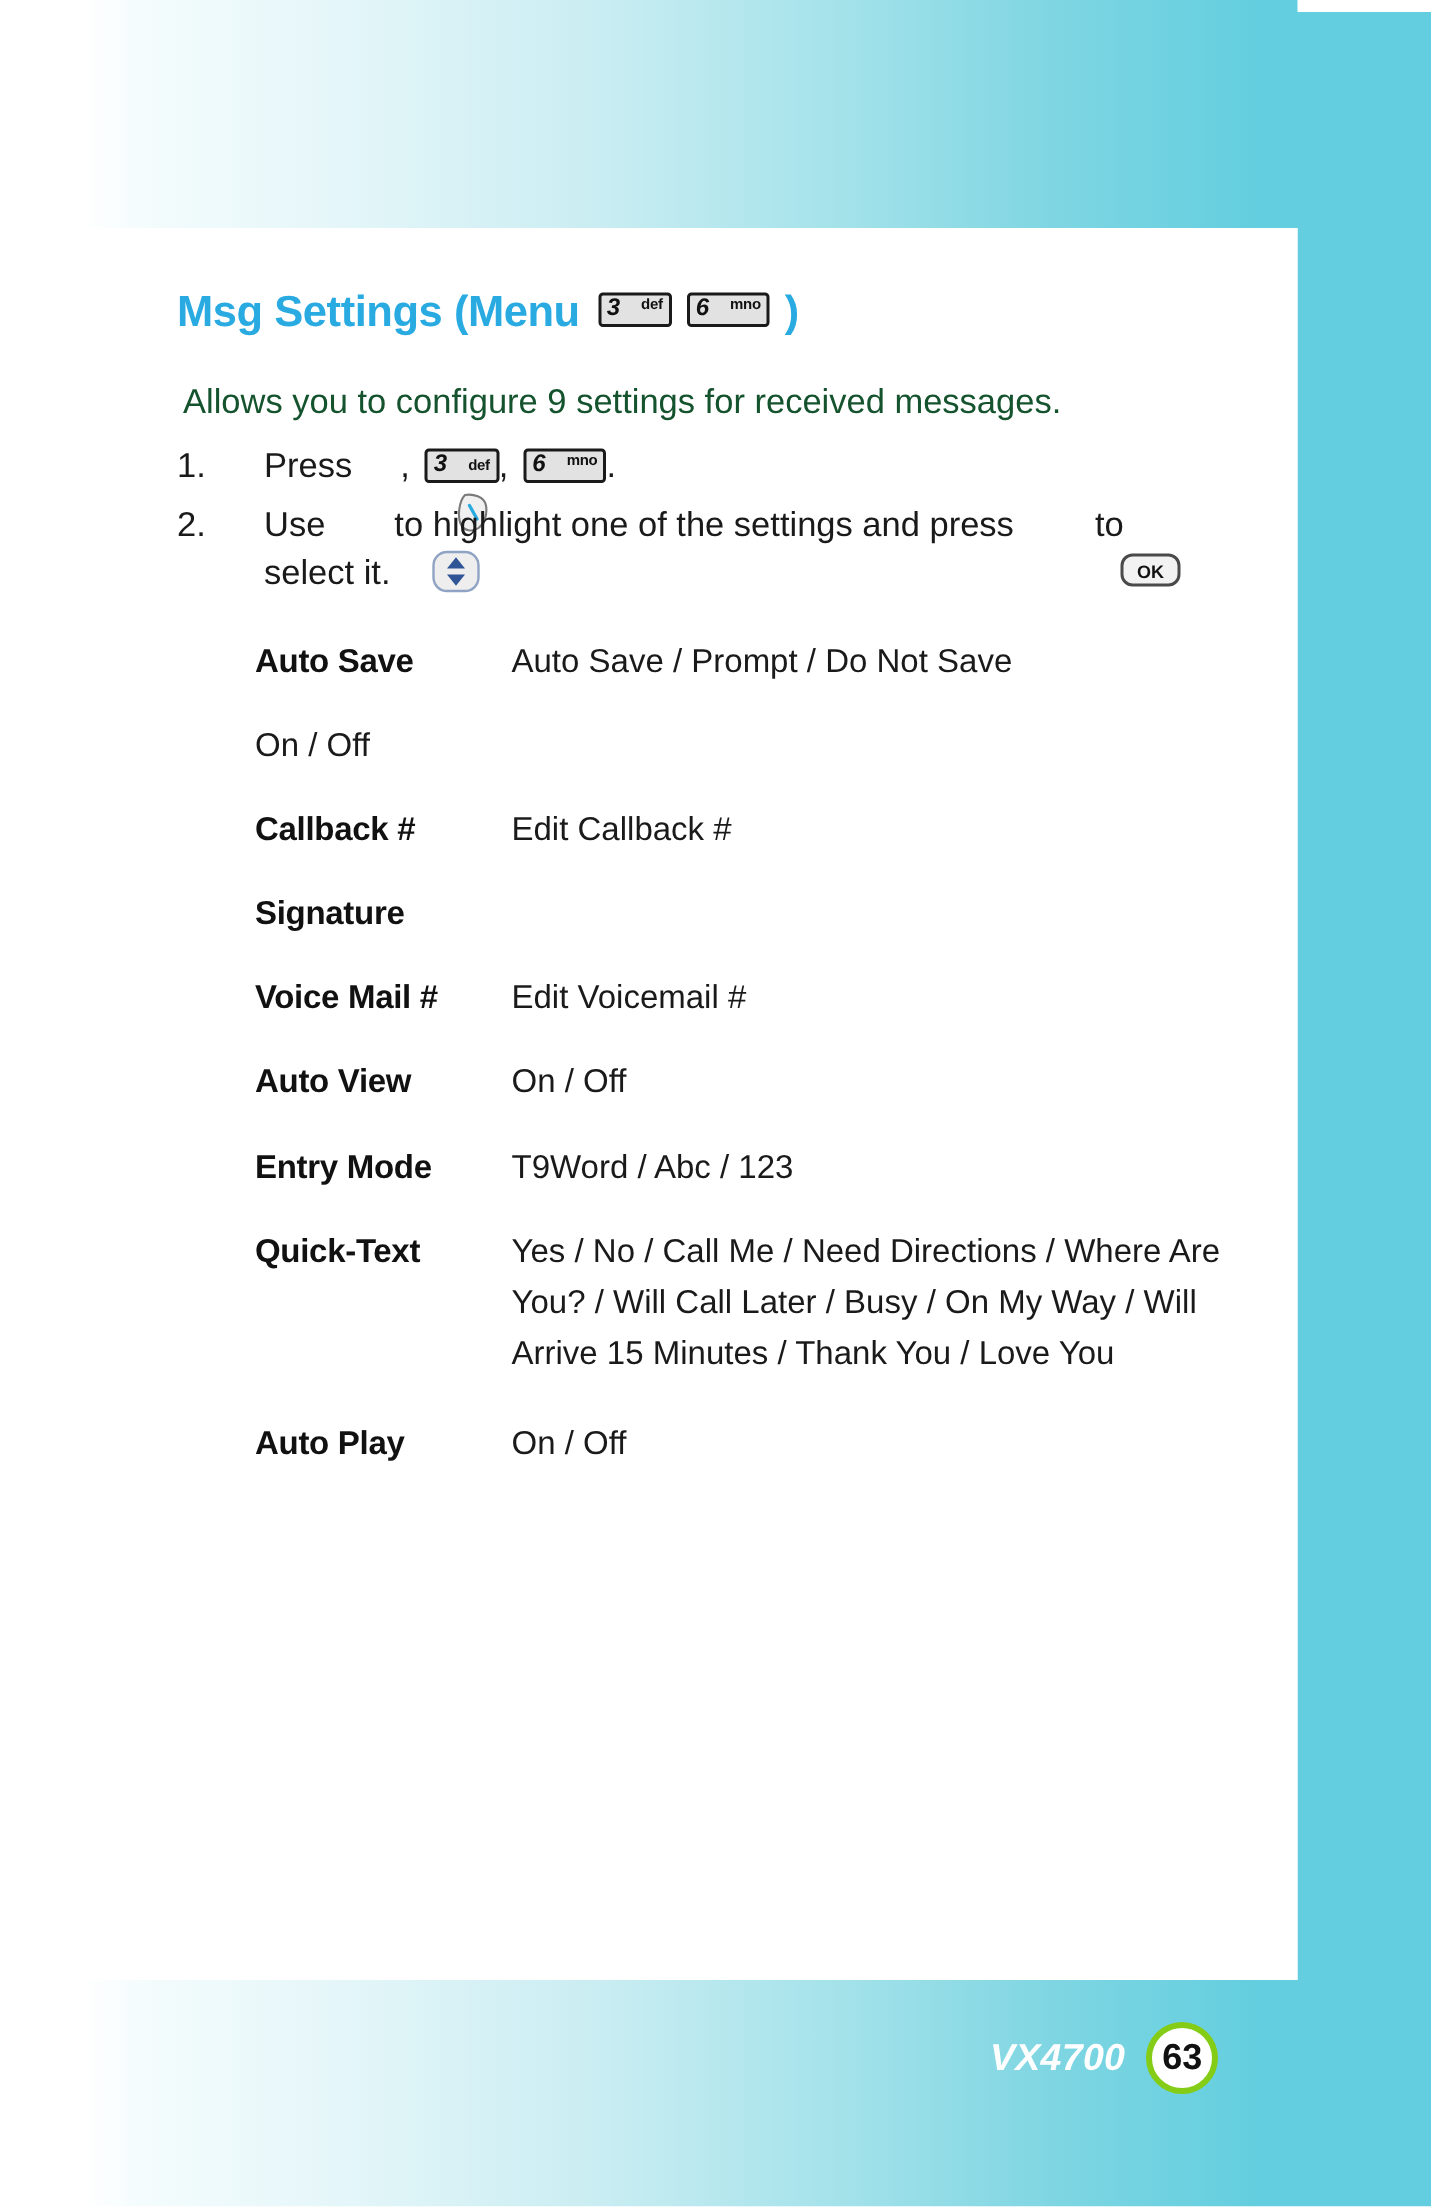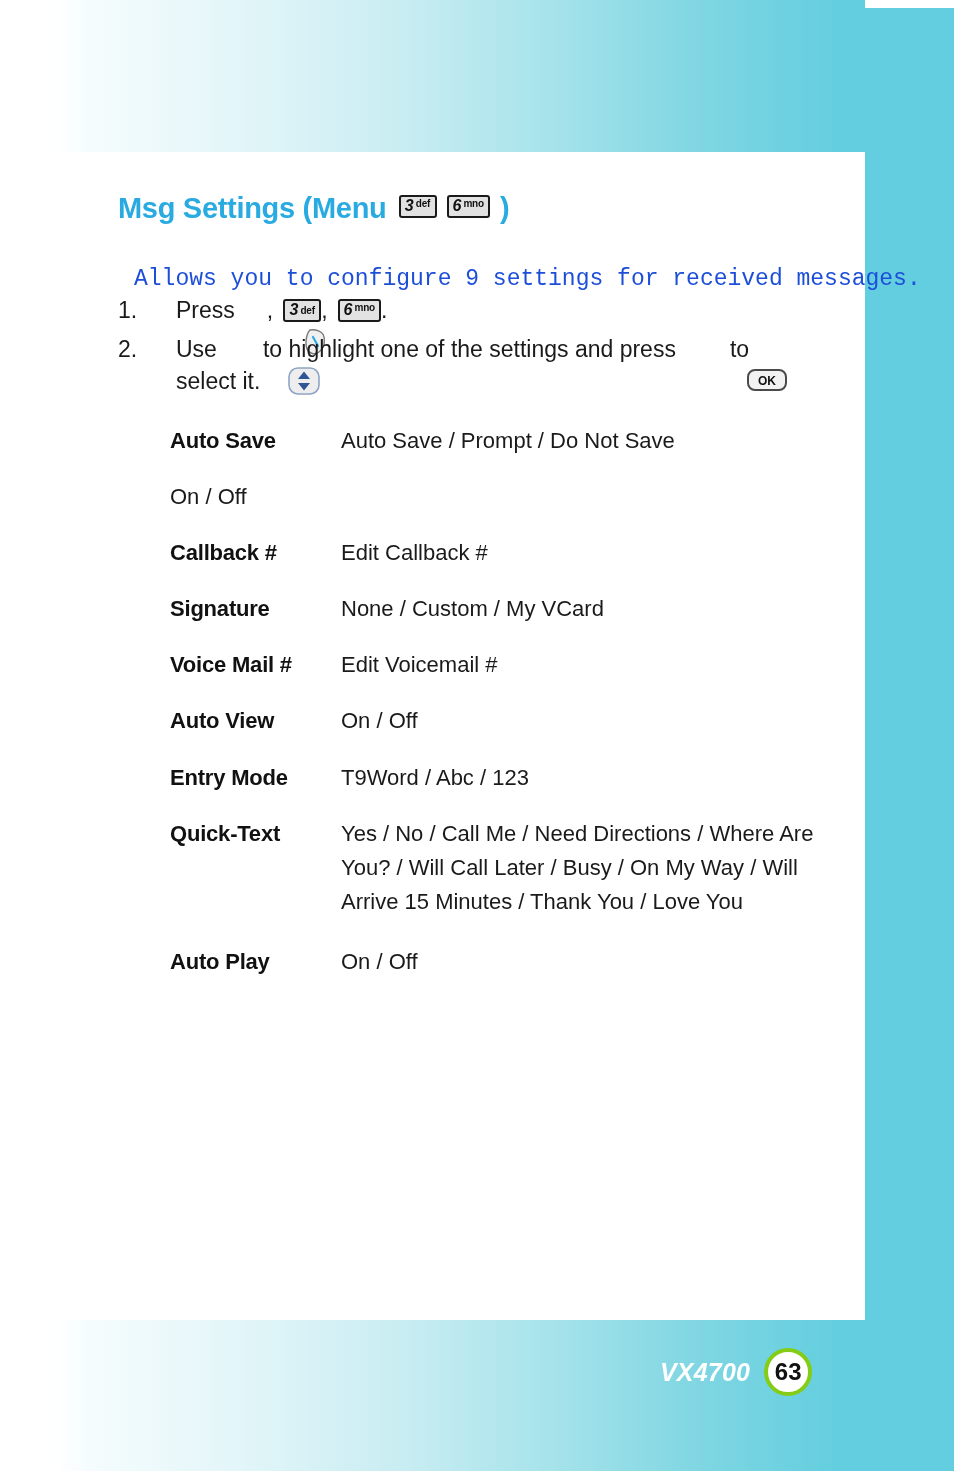--- a/index.html
+++ b/index.html
@@ -109,44 +109,43 @@
   }
   .keycap .kc-num {
     font-style: italic;
     font-weight: bold;
     font-size: 16px;
     letter-spacing: 0;
   }
   .keycap .kc-letters {
     font-size: 10px;
     font-weight: bold;
-    margin-left: 2px;
+    margin-left: 14px;
     position: relative;
     top: -1px;
     letter-spacing: -0.2px;
   }
   .keycap.sup .kc-letters { top: -4px; }
 
   .title-keys {
     display: inline-flex;
     gap: 10px;
     margin: 0 8px 0 12px;
     position: relative;
     top: -2px;
   }
 
   p.intro {
     position: absolute;
     left: 118px;
     top: 98px;
-    margin: 16px;
+    margin: 4px;
     font-size: 23px;
-    color: #1d4ed8;
+    color: #14532d;
     white-space: nowrap;
-    font-family: Liberation Mono, monospace;
   }
 
   ol.steps {
     position: absolute;
     left: 118px;
     top: 142px;
     margin: 0;
     padding: 0;
     list-style: none;
     width: 740px;
@@ -366,21 +365,20 @@
       <div class="setting-value">On / Off</div>
     </div>
 
     <div class="setting-row">
       <div class="setting-label">Callback #</div>
       <div class="setting-value">Edit Callback #</div>
     </div>
 
     <div class="setting-row">
       <div class="setting-label">Signature</div>
-      <div class="setting-value">None / Custom / My VCard</div>
     </div>
 
     <div class="setting-row">
       <div class="setting-label">Voice Mail #</div>
       <div class="setting-value">Edit Voicemail #</div>
     </div>
 
     <div class="setting-row">
       <div class="setting-label">Auto View</div>
       <div class="setting-value">On / Off</div>

